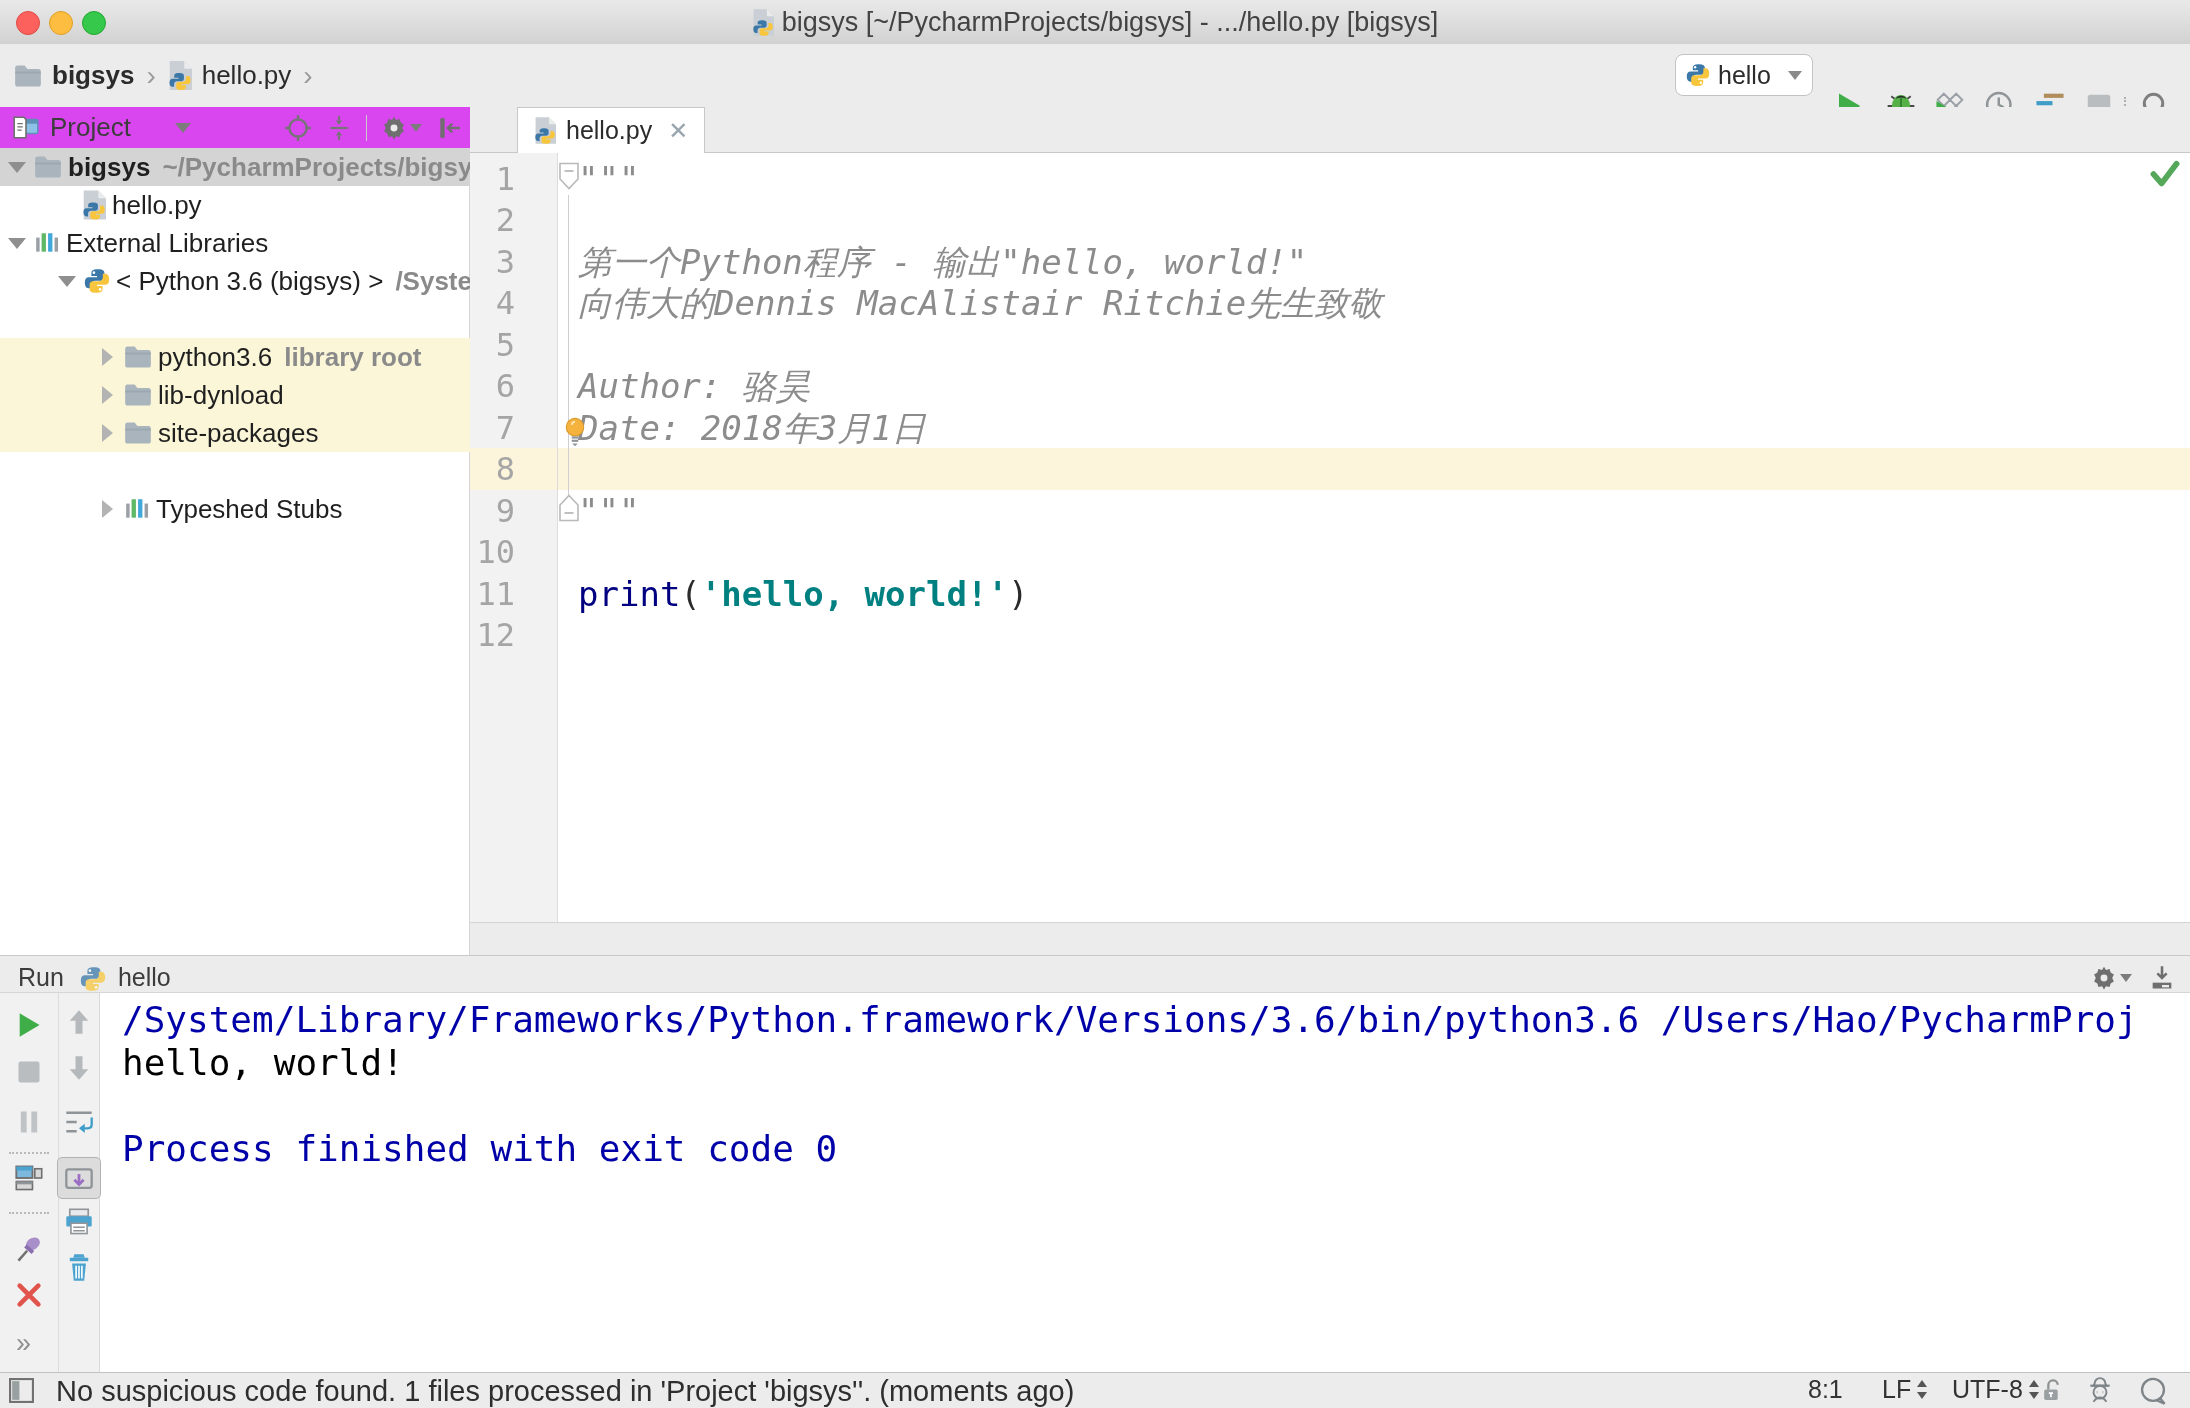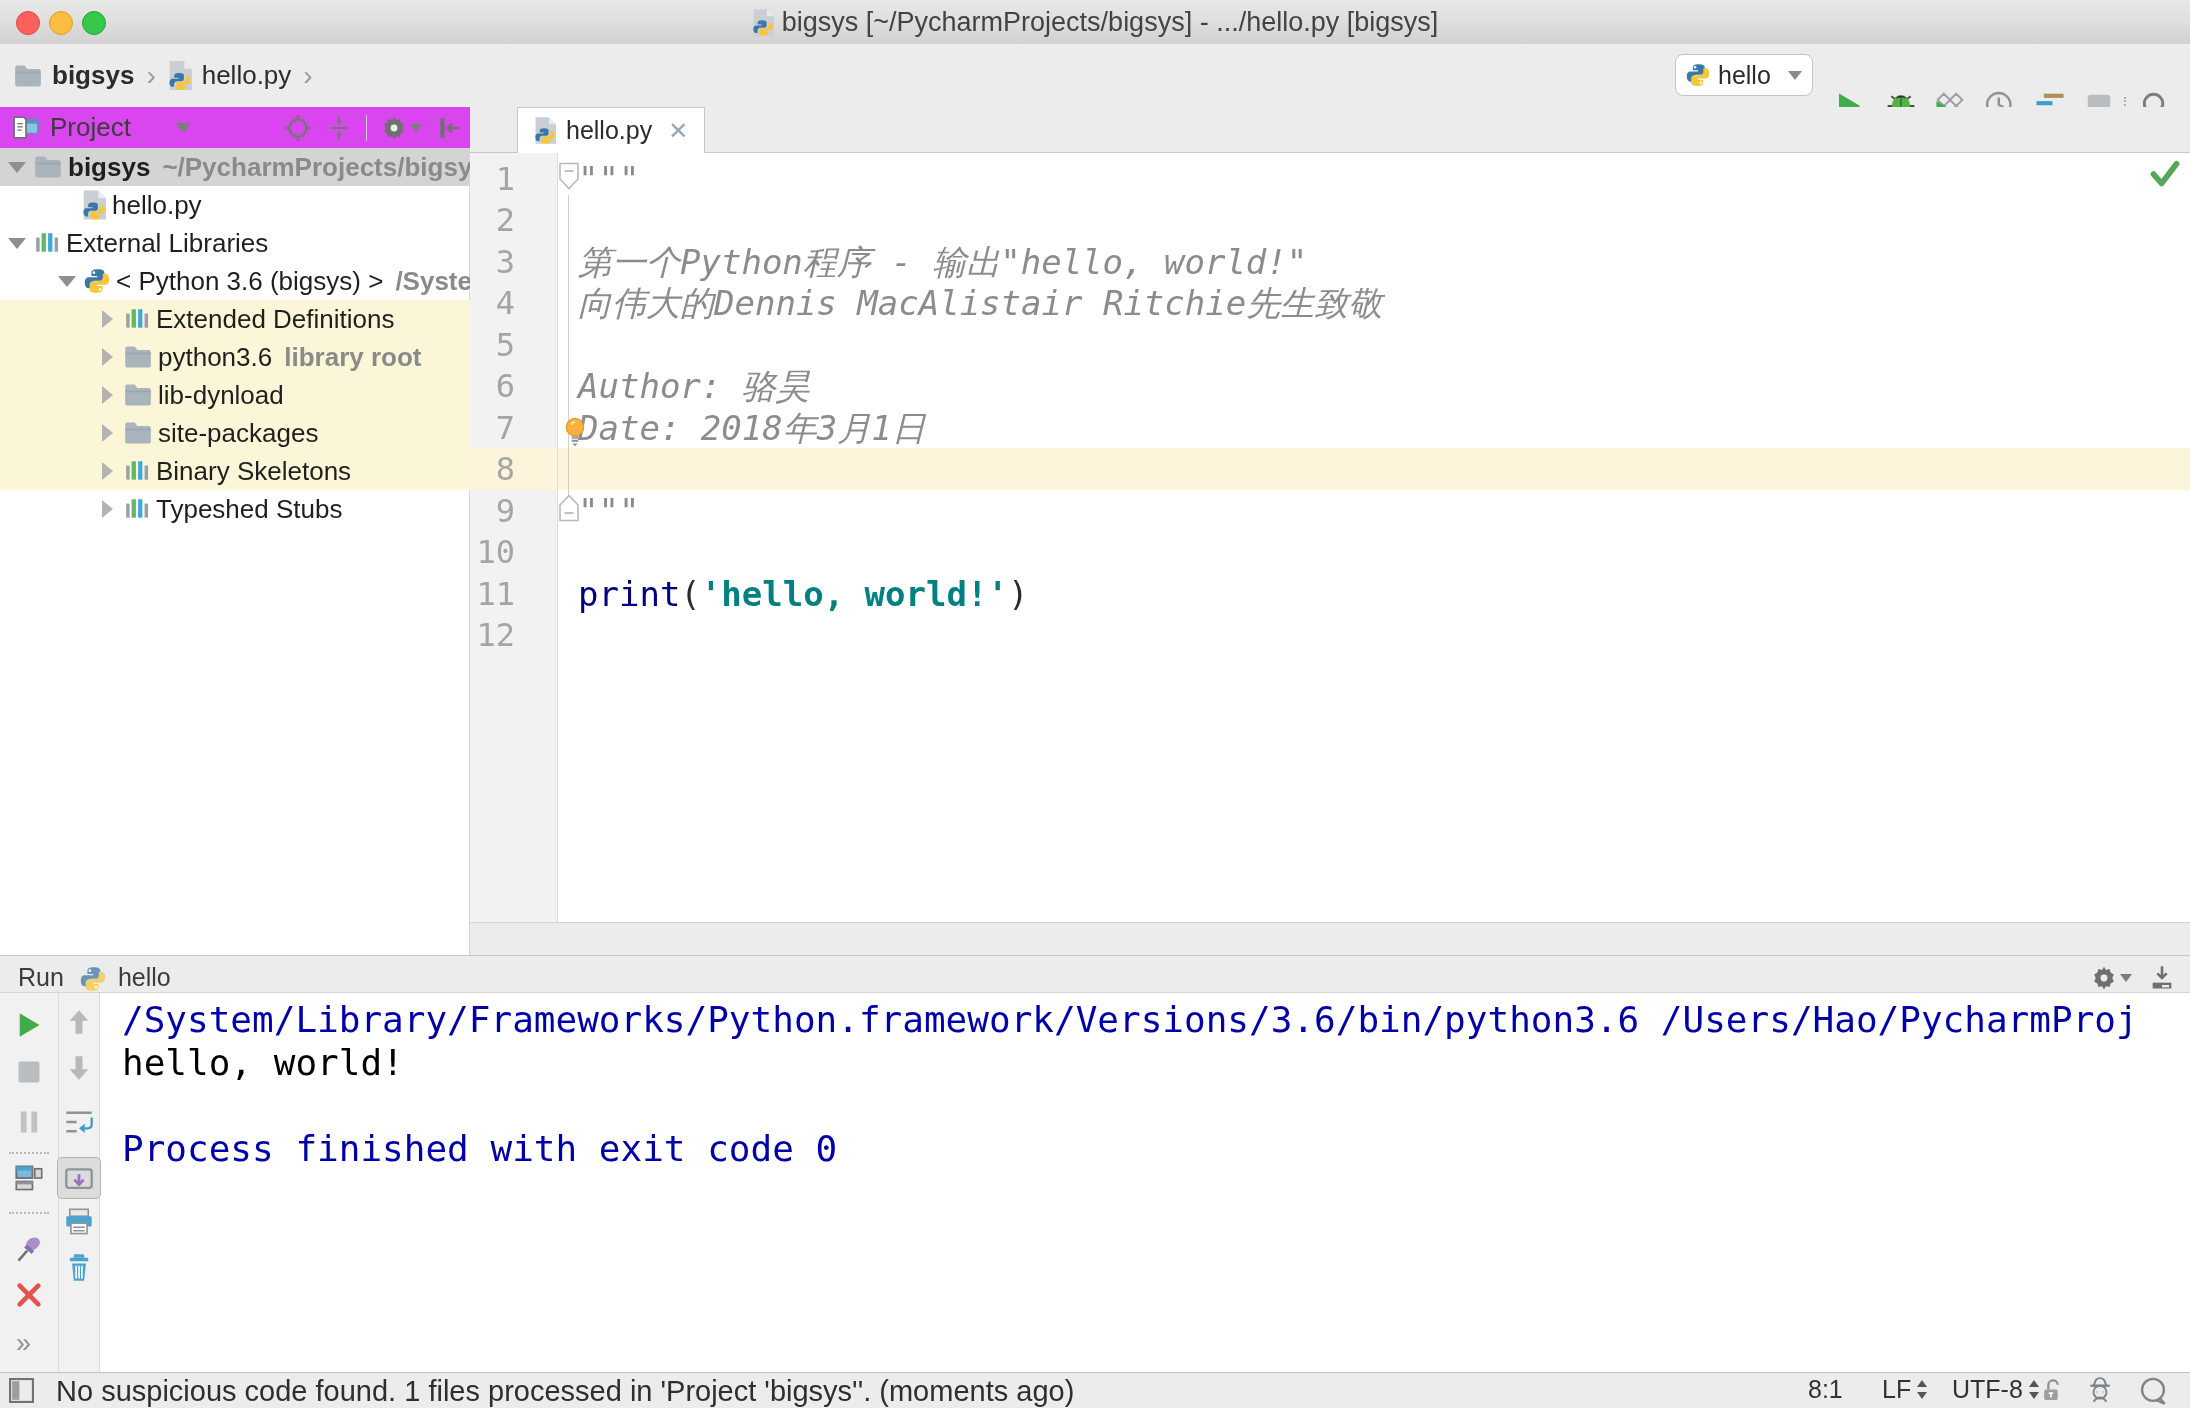--- a/index.html
+++ b/index.html
@@ -401,29 +401,20 @@
   <div class="trow" style="top:262px;padding-left:56px">
     <span class="twbox">
         <span class="tw down"></span>
       </span>
     <svg class="ticon" width="26" height="26">
         <use href="#i-python"></use>
       </svg>
     <span class="tlabel">&lt; Python 3.6 (bigsys) &gt;</span>
     <span class="tdetail">/System</span>
   </div>
-  <div class="trow lib" style="top:300px;padding-left:96px">
-    <span class="twbox">
-        <span class="tw right"></span>
-      </span>
-    <svg class="ticon" width="26" height="26">
-        <use href="#i-libbars"></use>
-      </svg>
-    <span class="tlabel">Extended Definitions</span>
-  </div>
   <div class="trow lib" style="top:338px;padding-left:96px">
     <span class="twbox">
         <span class="tw right"></span>
       </span>
     <svg class="ticon" width="28" height="24">
         <use href="#i-folder"></use>
       </svg>
     <span class="tlabel">python3.6</span>
     <span class="tdetail">library root</span>
   </div>
@@ -437,29 +428,20 @@
     <span class="tlabel">lib-dynload</span>
   </div>
   <div class="trow lib" style="top:414px;padding-left:96px">
     <span class="twbox">
         <span class="tw right"></span>
       </span>
     <svg class="ticon" width="28" height="24">
         <use href="#i-folder"></use>
       </svg>
     <span class="tlabel">site-packages</span>
-  </div>
-  <div class="trow lib" style="top:452px;padding-left:96px">
-    <span class="twbox">
-        <span class="tw right"></span>
-      </span>
-    <svg class="ticon" width="26" height="26">
-        <use href="#i-libbars"></use>
-      </svg>
-    <span class="tlabel">Binary Skeletons</span>
   </div>
   <div class="trow" style="top:490px;padding-left:96px">
     <span class="twbox">
         <span class="tw right"></span>
       </span>
     <svg class="ticon" width="26" height="26">
         <use href="#i-libbars"></use>
       </svg>
     <span class="tlabel">Typeshed Stubs</span>
   </div>

